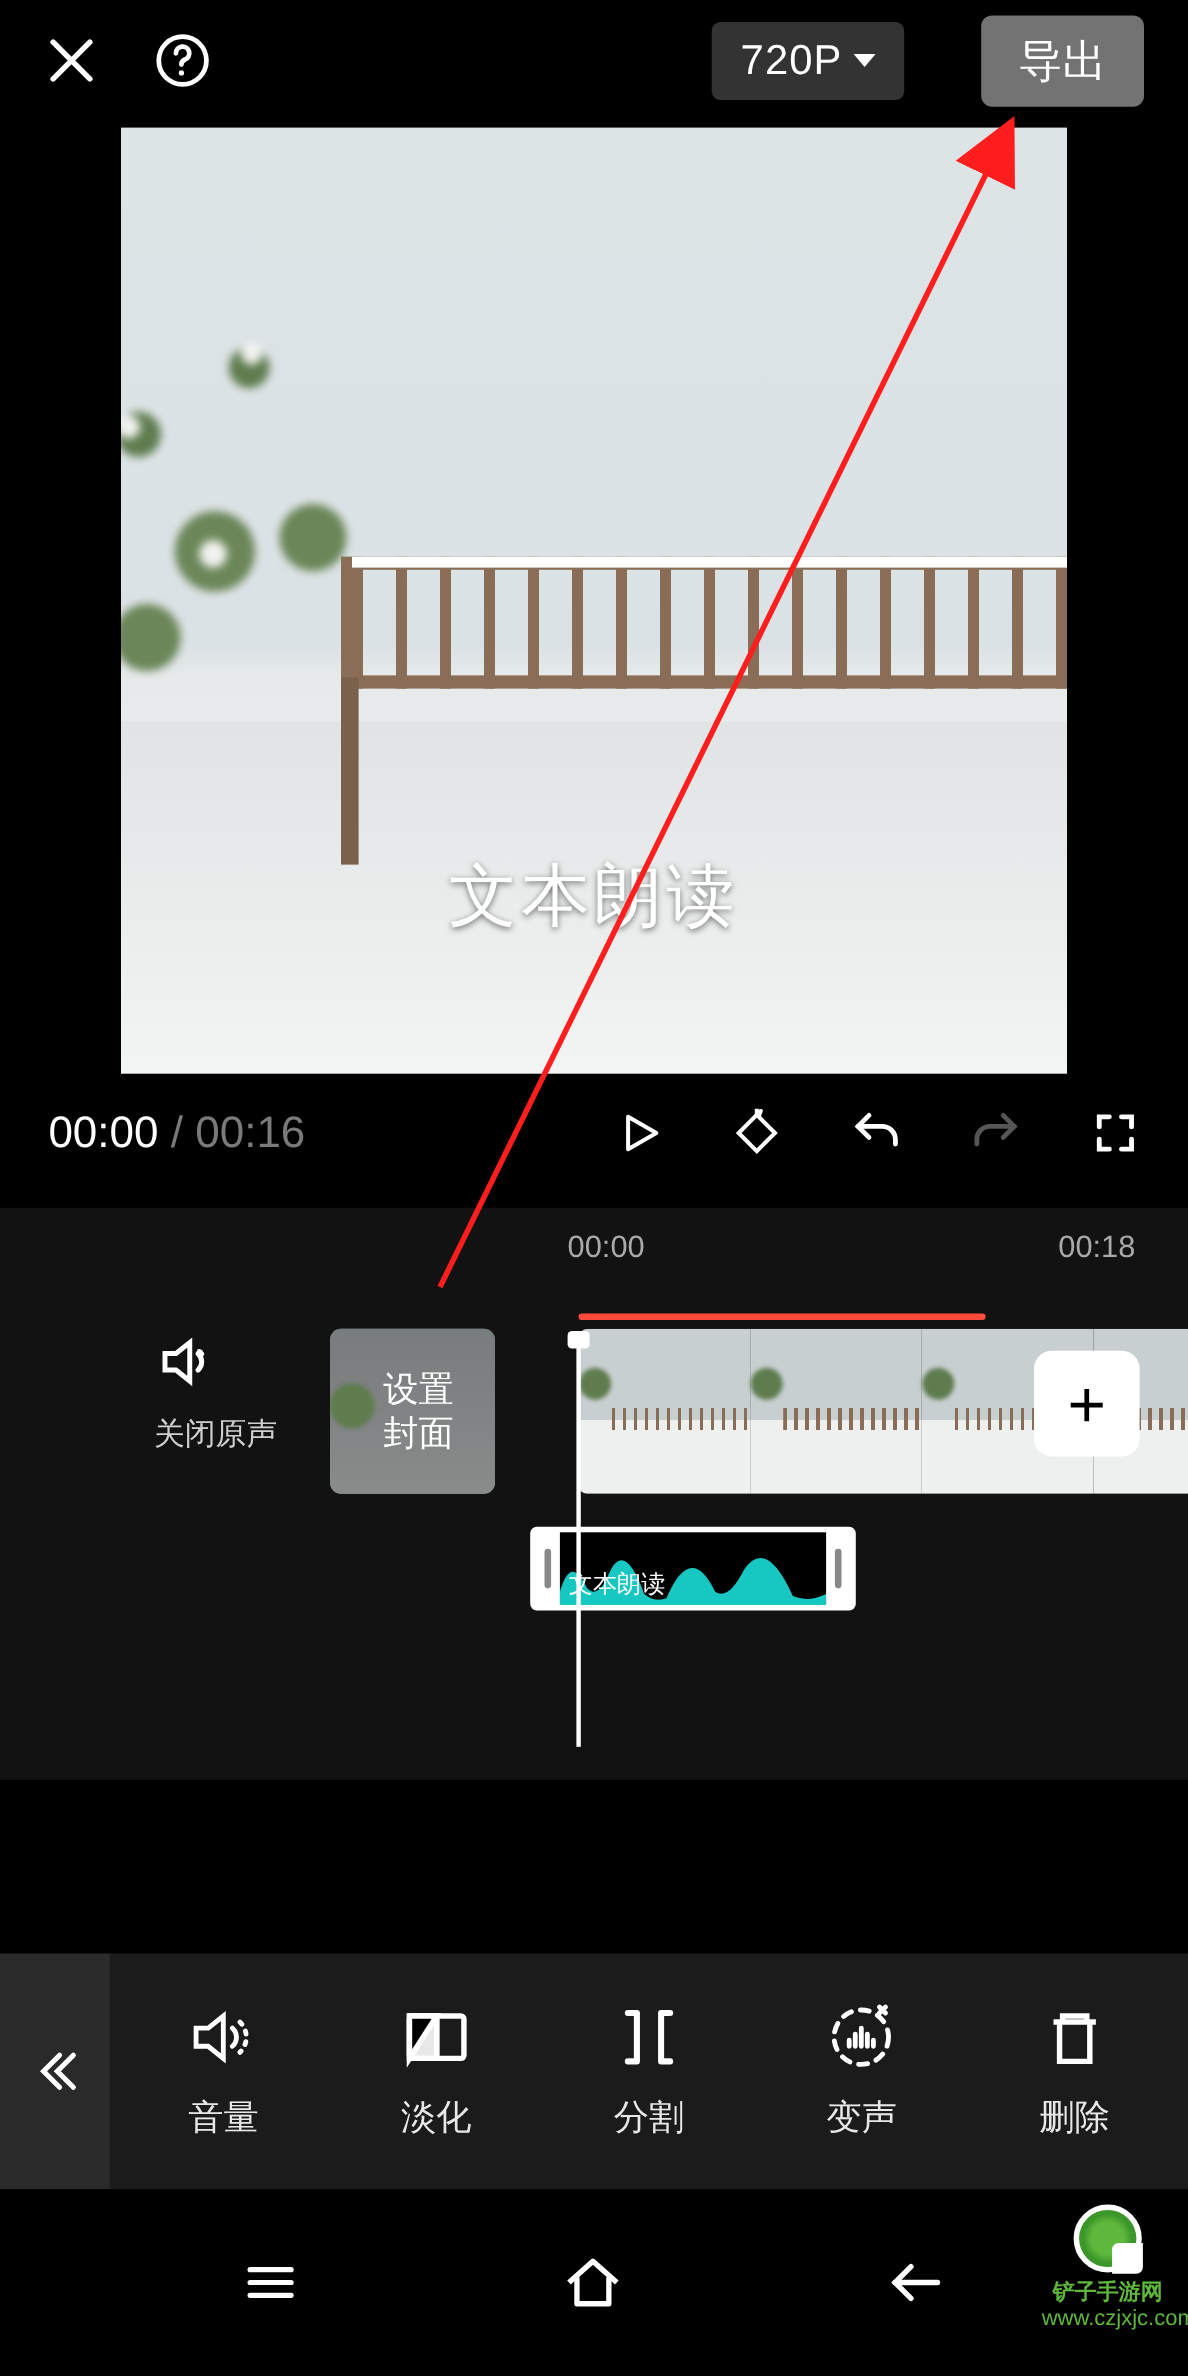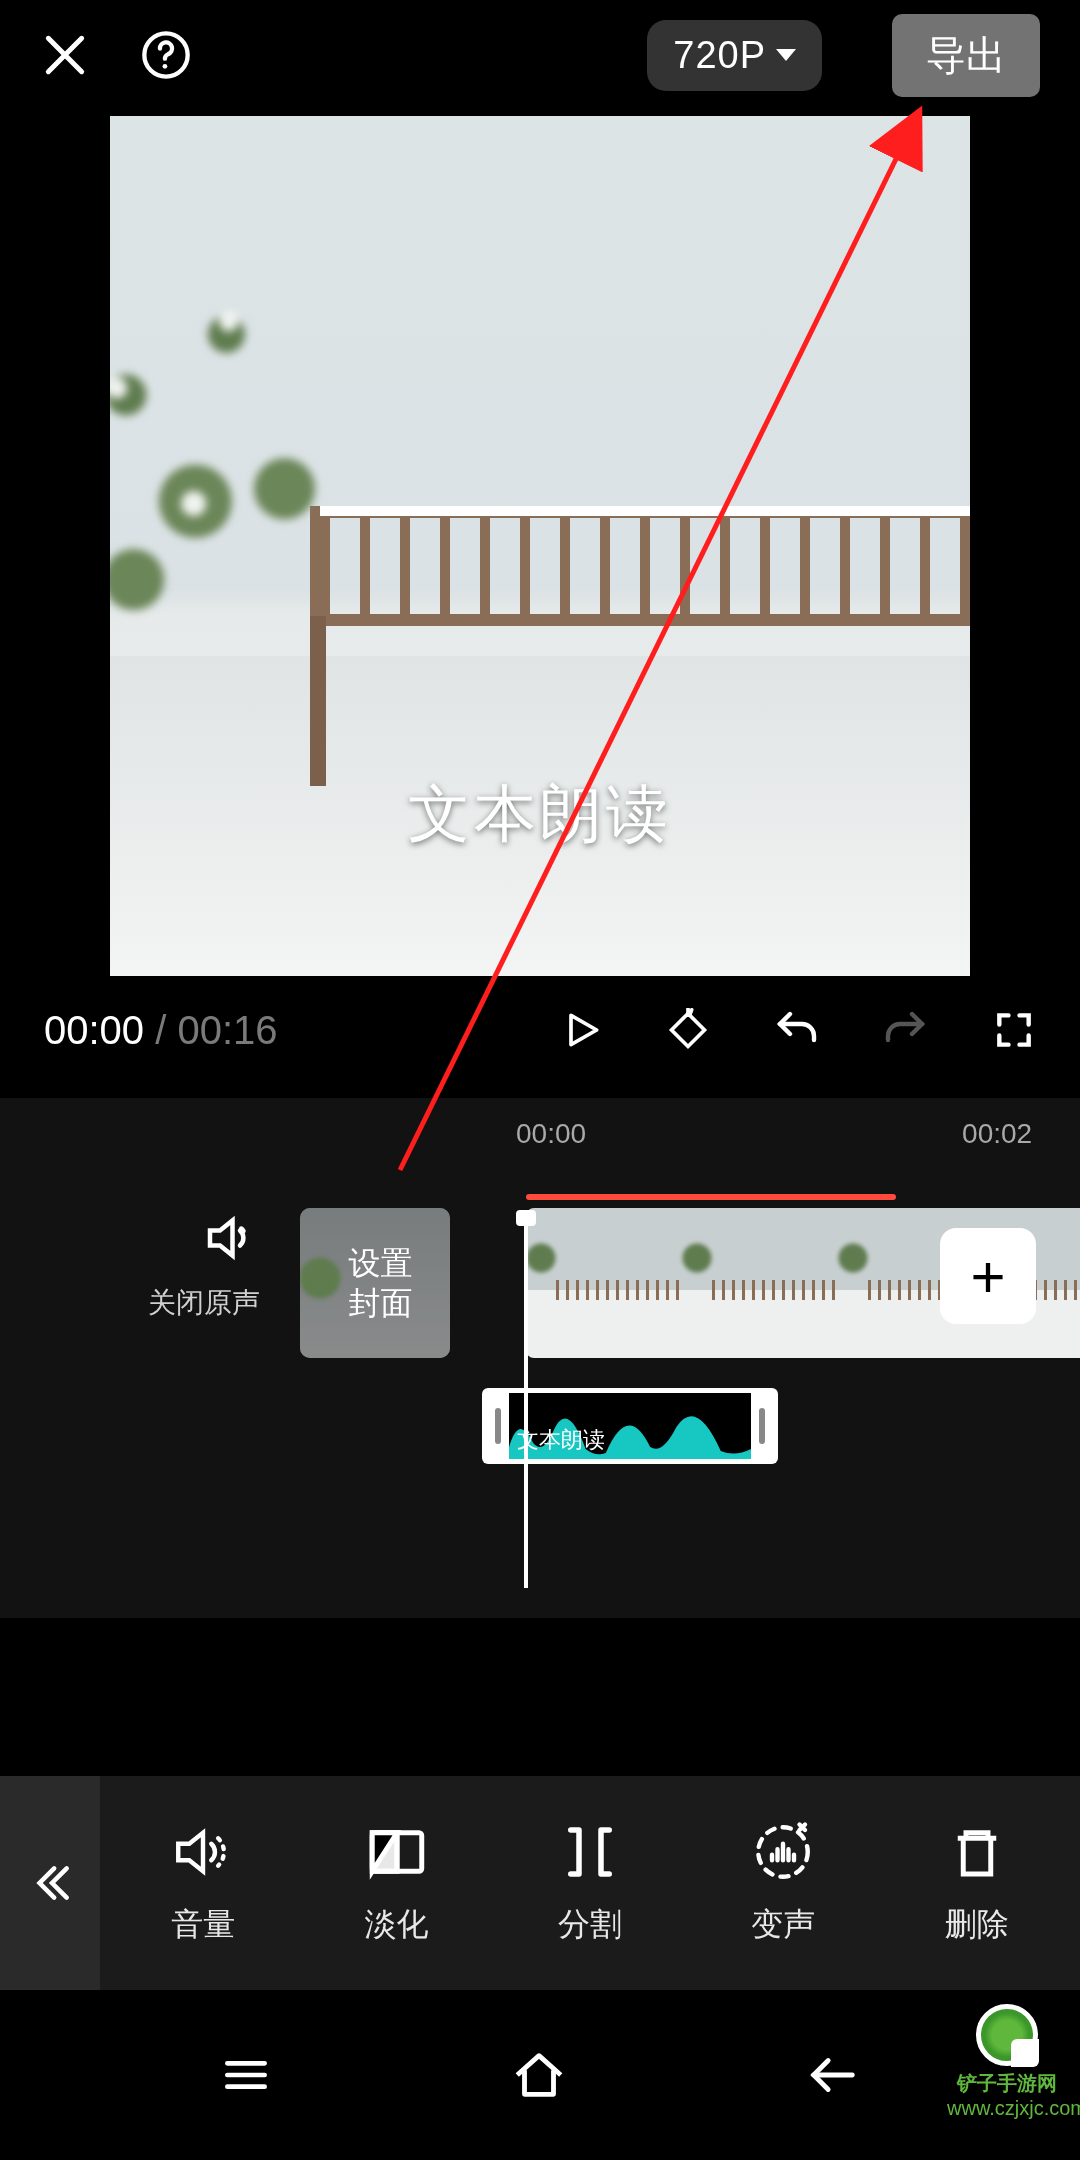--- a/index.html
+++ b/index.html
@@ -12,21 +12,21 @@
   }
 
   
   .topbar { height: 110px; display: flex; align-items: center; padding: 0 40px; gap: 50px; }
   .topbar .grow { flex: 1; }
   .icon-btn { display: flex; align-items: center; justify-content: center; color: #fff; }
   .icon-btn svg { display: block; }
 
   .resolution {
     display: flex; align-items: center; gap: 10px;
-    background: #333; border-radius: 19px;
+    background: #333; border-radius: 8px;
     padding: 14px 26px; font-size: 38px; color: #fff; letter-spacing: 1px; text-align: center;
   }
   .resolution .caret { width: 0; height: 0; border-left: 10px solid transparent; border-right: 10px solid transparent; border-top: 12px solid #fff; }
   .export-btn {
     background: #737373; border-radius: 10px;
     padding: 14px 34px; font-size: 40px; color: #fff;
     margin-left: 20px;
   }
 
   
@@ -79,21 +79,21 @@
   .controls .grow { flex: 1; }
   .ctrl-icons { display: flex; align-items: center; gap: 62px; }
   .redo-dim { color: #555; }
 
   
   .timeline-area { background: #121212; padding-top: 18px; height: 520px; position: relative; }
   .ruler { display: flex; gap: 180px; padding-left: 516px; font-size: 28px; color: #a9a9a9; align-items: center; height: 36px;}
   .ruler .dot { width: 6px; height: 6px; background: #6e6e6e; border-radius: 50%; display: inline-block; margin: 0 8px; }
 
   .track-row { position: relative; margin-top: 56px; height: 150px; }
-  .mute-col { position: absolute; left: 140px; top: 0; text-align: right; width: 120px; }
+  .mute-col { position: absolute; left: 140px; top: 0; text-align: left; width: 120px; }
   .mute-col .lbl { margin-top: 12px; font-size: 28px; color: #d0d0d0; }
 
   .cover-thumb {
     position: absolute; left: 300px; top: 0; width: 150px; height: 150px;
     background: linear-gradient(#c8cfd1, #e5e8e8);
     border-radius: 10px; overflow: hidden;
   }
   .cover-thumb::before{content:"";position:absolute;inset:0;background:rgba(0,0,0,0.4);}
   .cover-thumb .ct-label { position: absolute; inset: 0; display: flex; align-items: center; justify-content: center; font-size: 32px; line-height: 1.25; text-align:center; color:#fff; }
   .cover-thumb .tree2{position:absolute;left:-10px;top:30px;width:60px;height:80px;background:radial-gradient(circle,#5f7c4f 0 20px,transparent 21px);filter:blur(2px);}
@@ -220,21 +220,21 @@
           <path d="M4 9 V4 H9 M15 4 H20 V9 M20 15 V20 H15 M9 20 H4 V15"></path>
         </svg>
     </div>
   </div>
 </div>
 
 <div class="timeline-area">
   <div class="ruler">
     <span>00:00</span>
     <span class="dot"></span>
-    <span>00:02</span>
+    <span>00:18</span>
     <span class="dot"></span>
   </div>
 
   <div class="track-row">
     <div class="red-line"></div>
     <div class="mute-col">
       <svg width="60" height="60" viewBox="0 0 24 24" fill="none" stroke="#fff" stroke-width="1.8">
           <path d="M4 9 H8 L13 5 V19 L8 15 H4 Z"></path>
           <path d="M16 9 a4 4 0 0 1 0 6" stroke-linecap="round"></path>
           <path d="M16.5 8.2 L16.5 8.2" stroke-linecap="round"></path>

